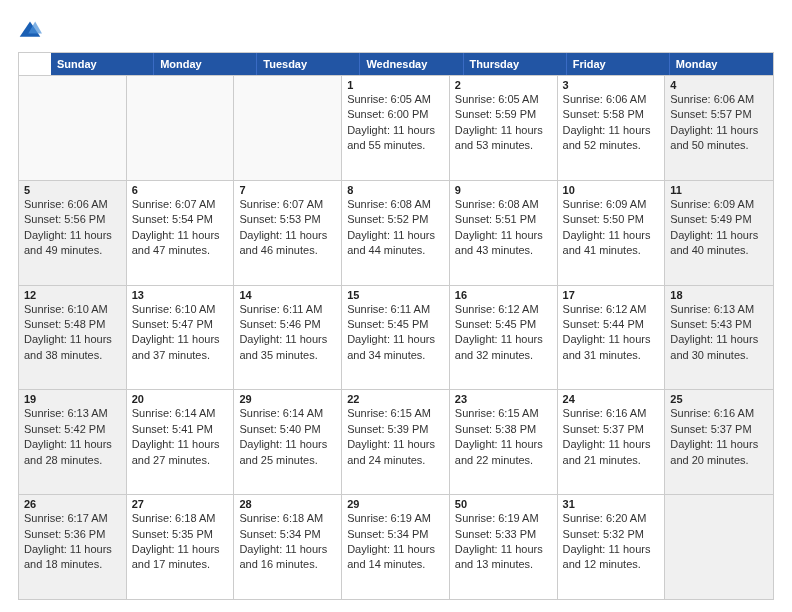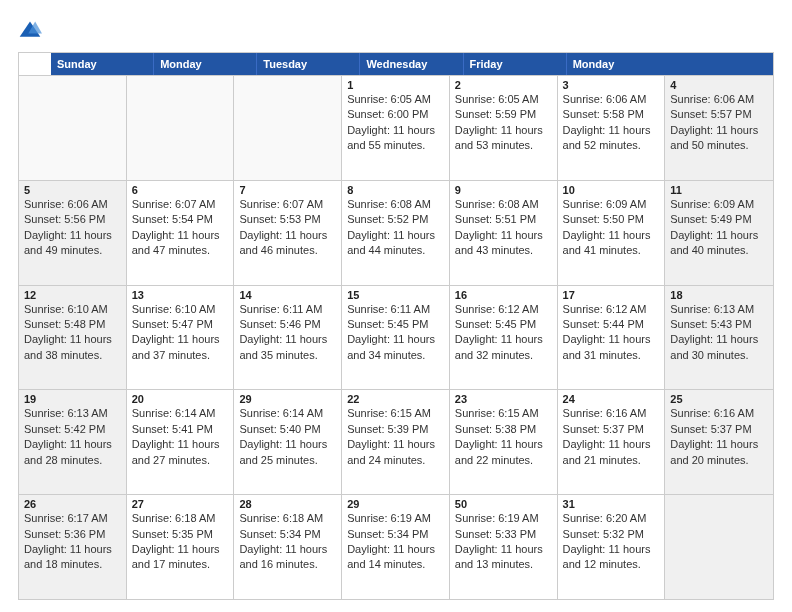--- a/index.html
+++ b/index.html
@@ -131,20 +131,21 @@
       <div class="subtitle"></div>
     </div>
   </div>
 
   <div class="calendar">
     <div class="cal-header">
     <div class="cal-header-cell">Sunday</div>
         <div class="cal-header-cell">Monday</div>
         <div class="cal-header-cell">Tuesday</div>
         <div class="cal-header-cell">Wednesday</div>
+        <div class="cal-header-cell">Thursday</div>
         <div class="cal-header-cell">Friday</div>
         <div class="cal-header-cell">Monday</div>
       </div>
     <div class="cal-body">
     <div class="cal-row">
           <div class="cal-cell empty"></div>
           <div class="cal-cell empty"></div>
           <div class="cal-cell empty"></div>
           <div class="cal-cell">
             <span class="day-num">1</span>

